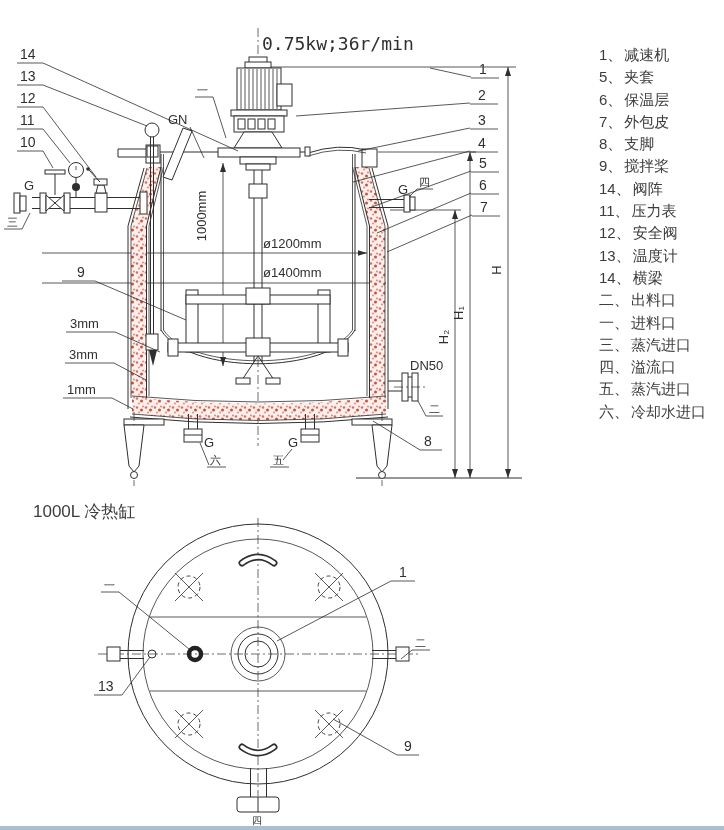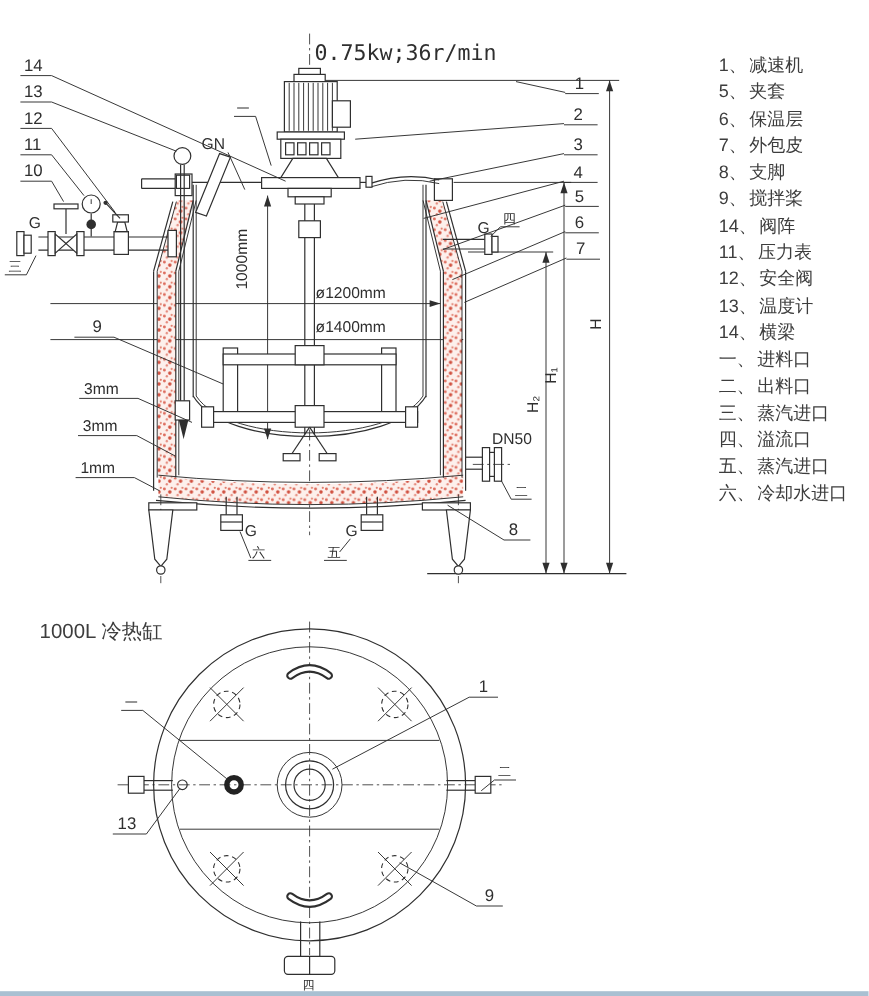--- a/index.html
+++ b/index.html
@@ -15,21 +15,21 @@
   .arr{fill:#2f2f2f;stroke:none;}
   .txt{font-size:13px;}
   .num{font-size:14px;}
   .cjk{font-size:11px;}
   .tiny{font-size:10px;}
   .spec{font-size:18px;font-family:"DejaVu Sans Mono","Liberation Mono",monospace;}
   .gn{font-size:13px;}
   #legend{position:absolute;left:599px;top:44px;width:125px;color:#3d3d3d;
           font-size:15px;line-height:22.3px;white-space:nowrap;}
   .leg-num{margin-right:2px;}
-  #title{position:absolute;left:33px;top:515px;font-size:17px;color:#3d3d3d;}
+  #title{position:absolute;left:33px;top:500px;font-size:17px;color:#3d3d3d;}
   #bottom-strip{position:absolute;left:0;top:826px;width:724px;height:4px;background:#a9c0d2;}
 </style>
 </head>
 <body>
 
 <div id="stage">
 
 <svg id="drawing" width="724" height="830" viewBox="0 0 724 830">
   <defs>
     <pattern id="stip" width="9" height="9" patternUnits="userSpaceOnUse">
@@ -462,22 +462,22 @@
   <div class="leg-row"><span class="leg-num">5、</span><span>夹套</span></div>
   <div class="leg-row"><span class="leg-num">6、</span><span>保温层</span></div>
   <div class="leg-row"><span class="leg-num">7、</span><span>外包皮</span></div>
   <div class="leg-row"><span class="leg-num">8、</span><span>支脚</span></div>
   <div class="leg-row"><span class="leg-num">9、</span><span>搅拌桨</span></div>
   <div class="leg-row"><span class="leg-num">14、</span><span>阀阵</span></div>
   <div class="leg-row"><span class="leg-num">11、</span><span>压力表</span></div>
   <div class="leg-row"><span class="leg-num">12、</span><span>安全阀</span></div>
   <div class="leg-row"><span class="leg-num">13、</span><span>温度计</span></div>
   <div class="leg-row"><span class="leg-num">14、</span><span>横梁</span></div>
+  <div class="leg-row"><span class="leg-num">二、</span><span>出料口</span></div>
   <div class="leg-row"><span class="leg-num">一、</span><span>进料口</span></div>
-  <div class="leg-row"><span class="leg-num">二、</span><span>出料口</span></div>
   <div class="leg-row"><span class="leg-num">三、</span><span>蒸汽进口</span></div>
   <div class="leg-row"><span class="leg-num">四、</span><span>溢流口</span></div>
   <div class="leg-row"><span class="leg-num">五、</span><span>蒸汽进口</span></div>
   <div class="leg-row"><span class="leg-num">六、</span><span>冷却水进口</span></div>
 </div>
 
 <div id="bottom-strip"></div>
 
 </div>
 

